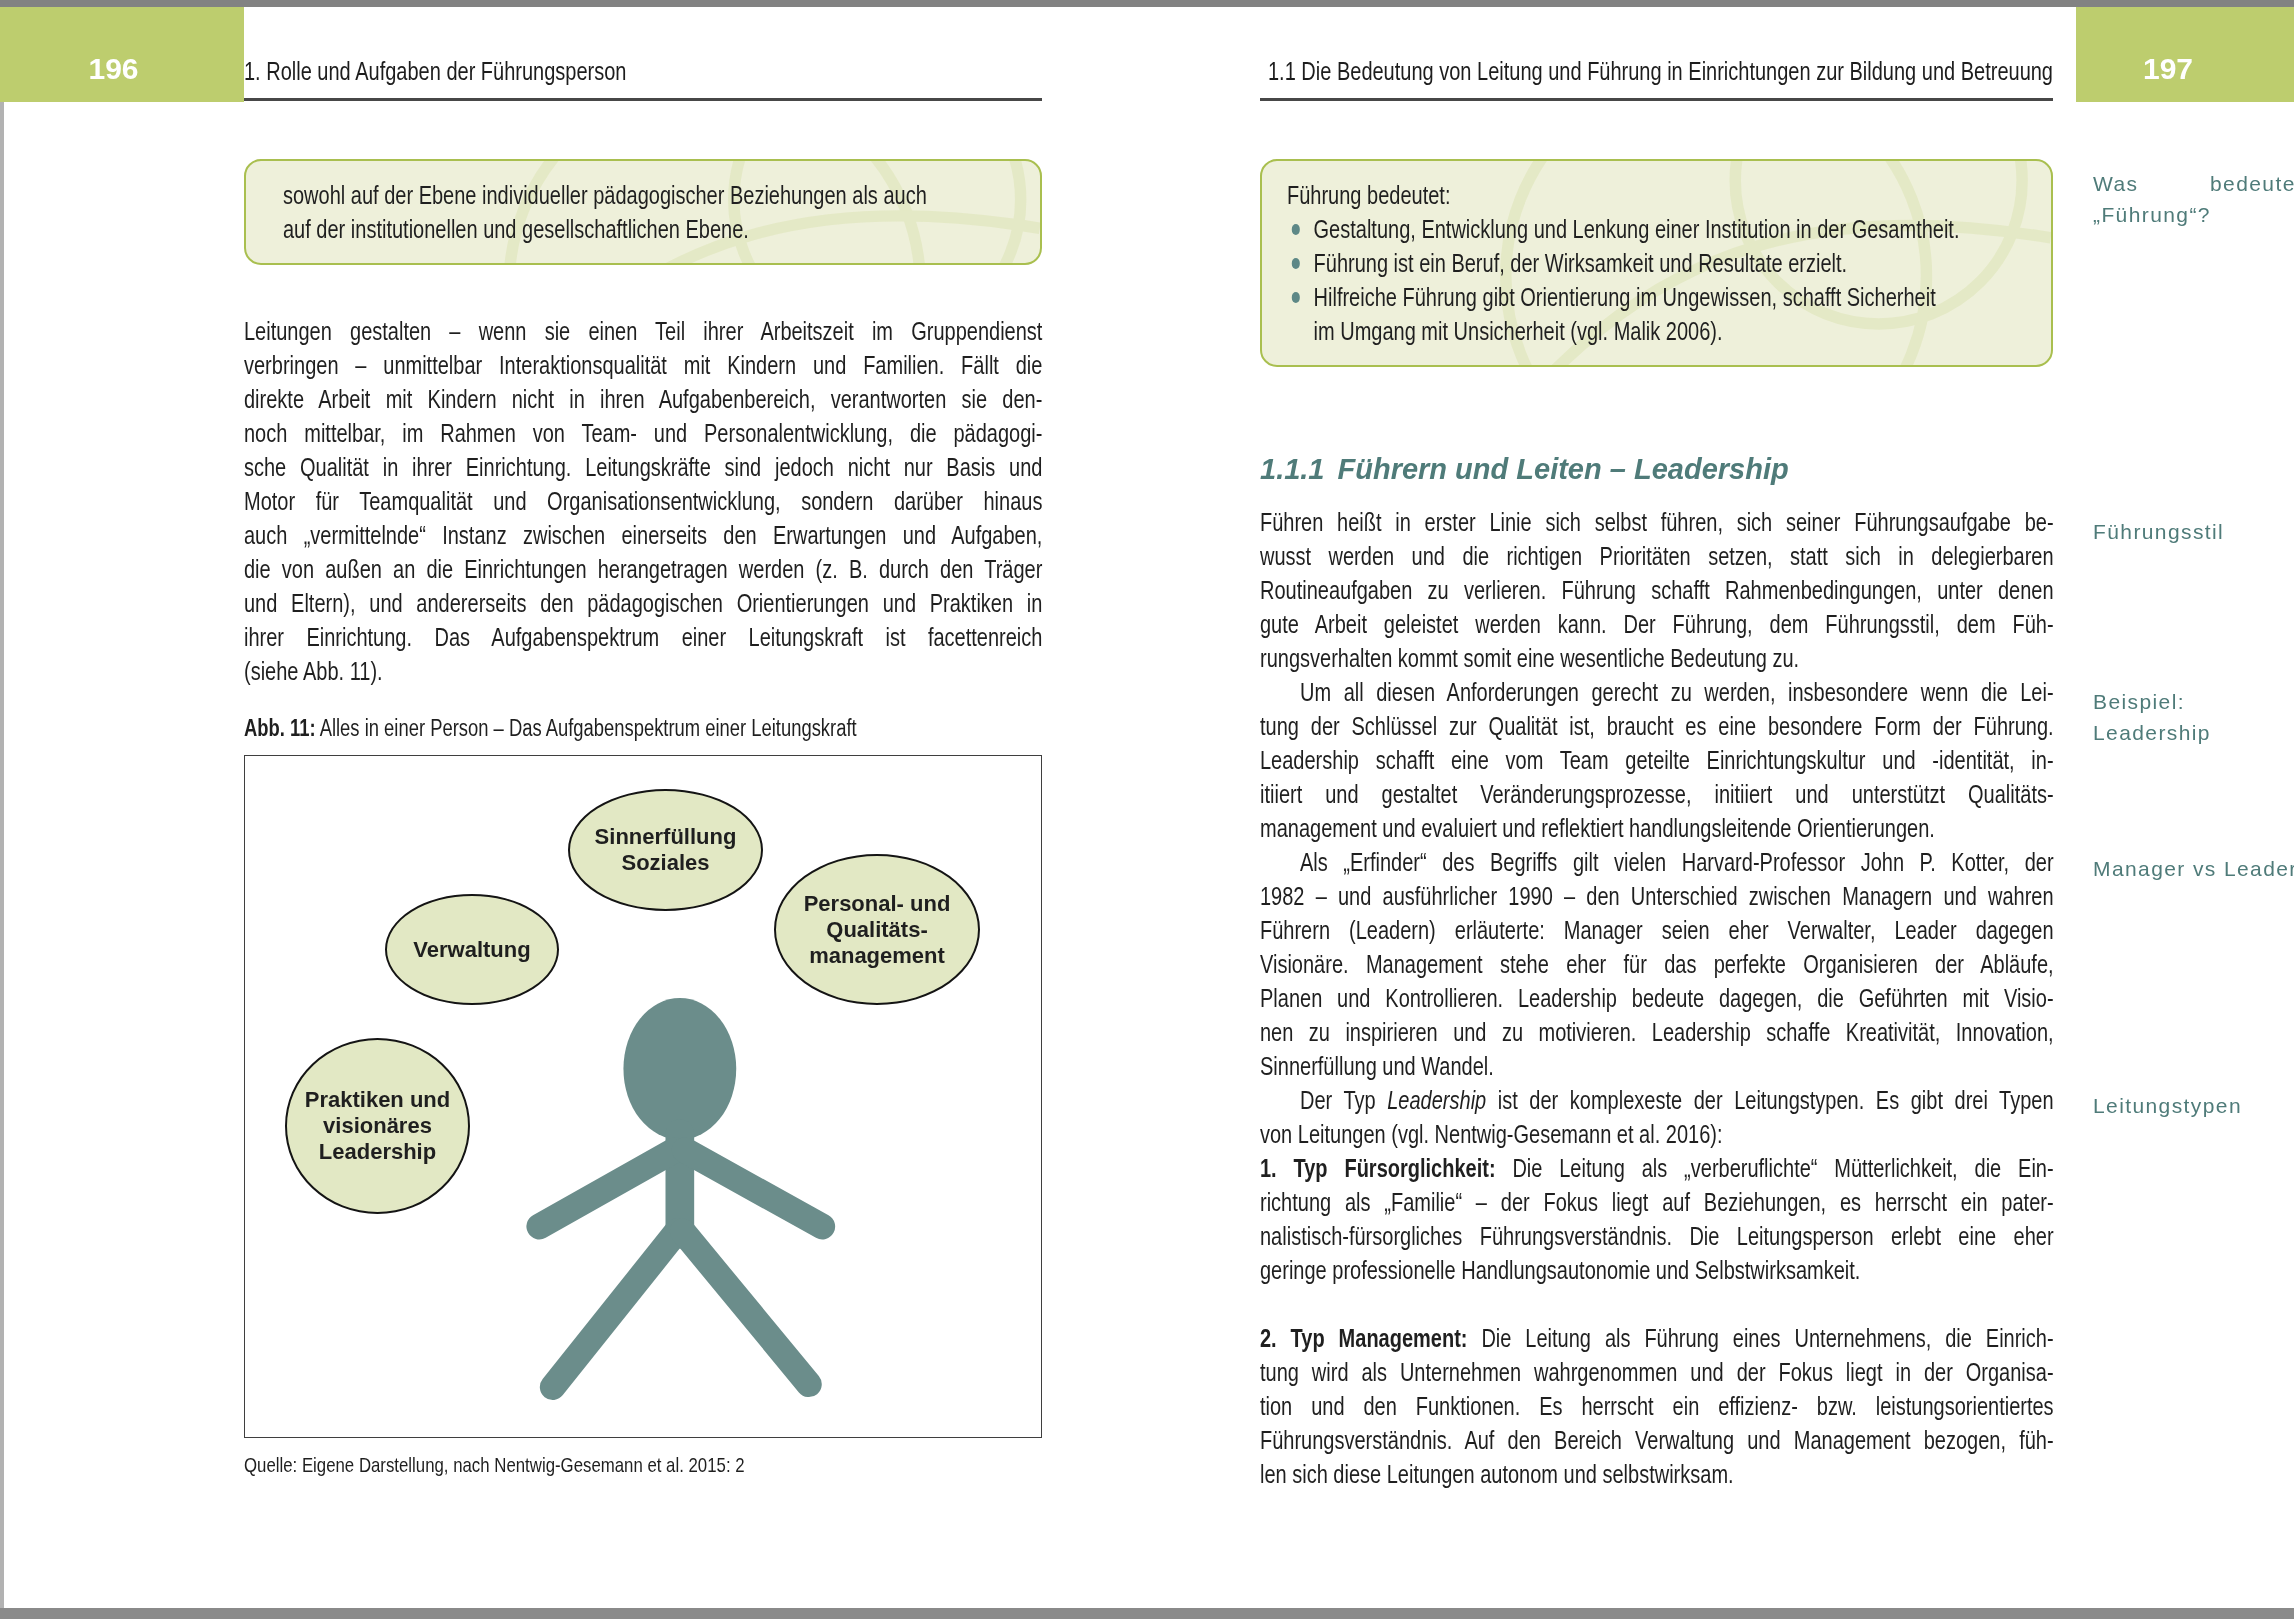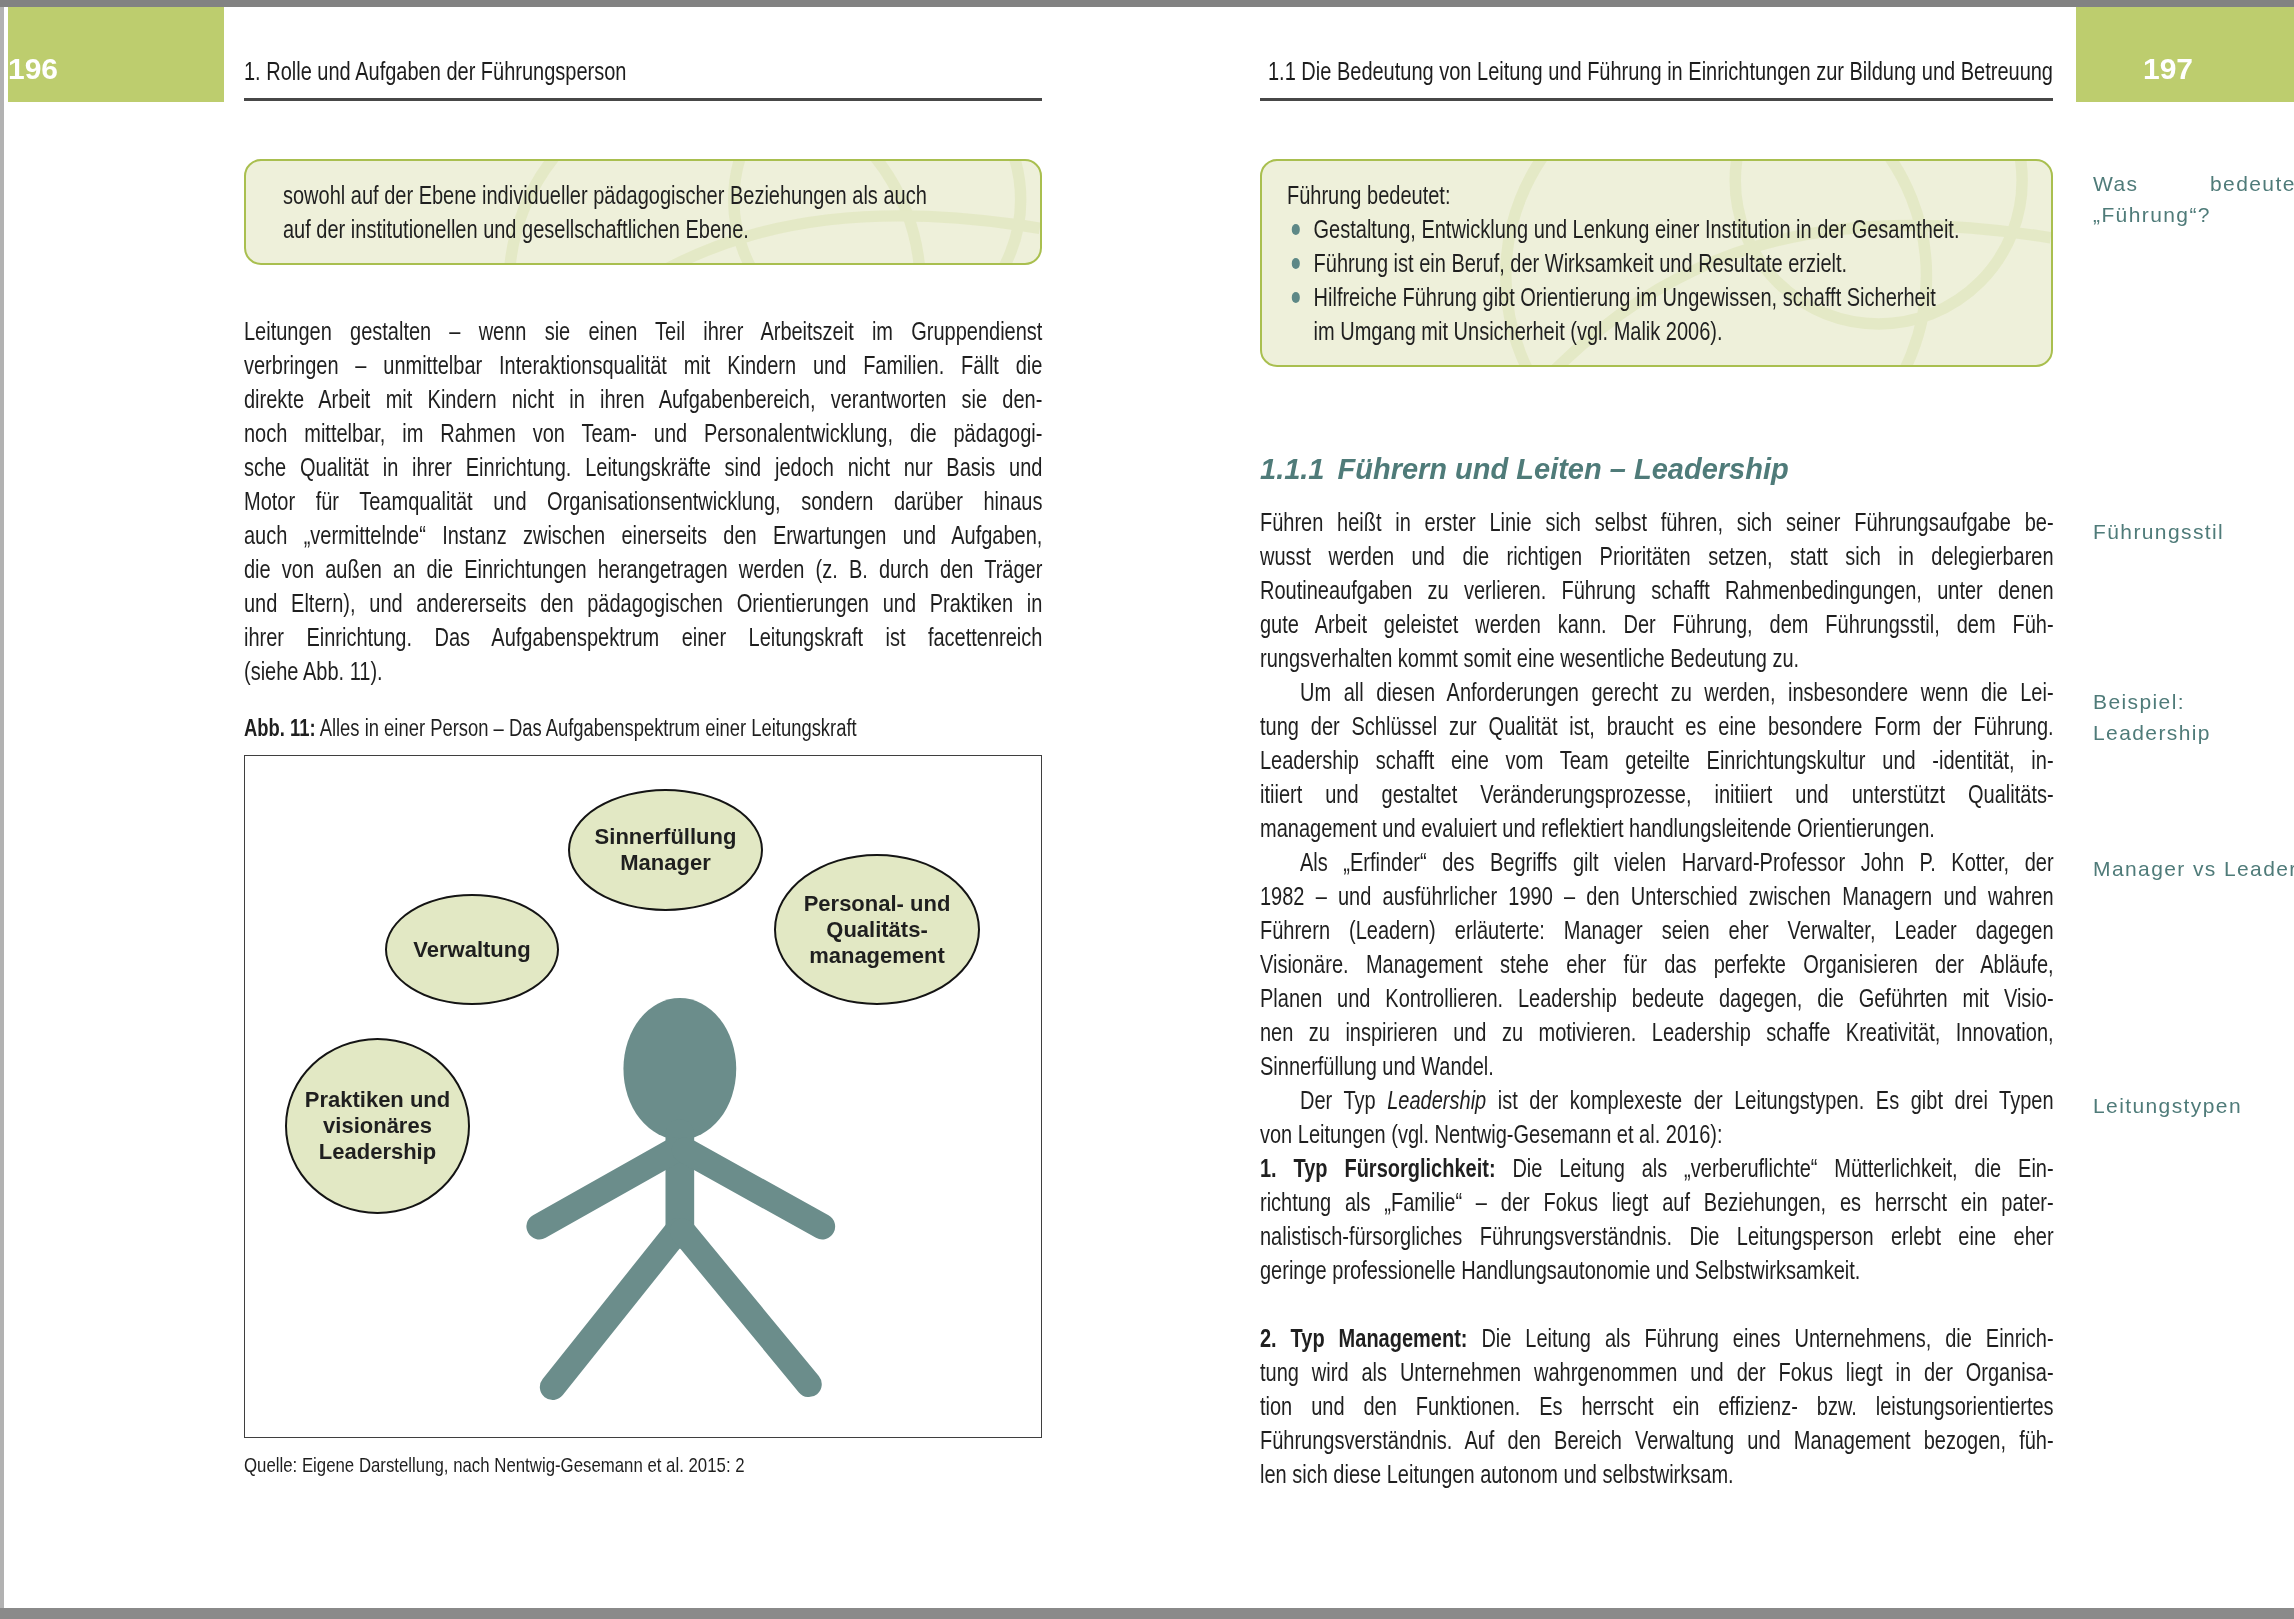--- a/index.html
+++ b/index.html
@@ -18,21 +18,21 @@
   .indent{text-indent:50px;}
   .noj .jline{text-align:left;text-align-last:left;}
   .ctr .jline{text-align:center;text-align-last:center;}
   
   .frame-top{left:0;top:0;width:2294px;height:6.7px;background:#828282;}
   .frame-bottom{left:0;top:1608px;width:2294px;height:11.5px;background:#8a8a8a;}
   .frame-left{left:0;top:6.7px;width:3.8px;height:1601px;background:#b2b2b2;}
   
   .tab{top:6.7px;height:95px;background:#bdcd6e;color:#ffffff;
        font-size:30px;font-weight:bold;display:flex;align-items:flex-end;}
-  .tab-left{left:8px;width:216px;justify-content:flex-start;padding:0 17px 15.3px 0;box-sizing:border-box;}
+  .tab-left{left:0;width:244px;justify-content:center;padding:0 17px 15.3px 0;box-sizing:border-box;}
   .tab-right{left:2076px;width:218px;justify-content:flex-start;padding:0 0 15.3px 67px;box-sizing:border-box;}
   
   .runhead{top:57px;font-size:25px;color:#1d1d1d;white-space:nowrap;}
   .rule{top:98px;height:2.9px;background:#474747;}
   
   .callout{border:2.9px solid #a9bf4f;border-radius:17px;background:#eef0da;
            box-sizing:border-box;overflow:hidden;}
   .callout .inner{position:relative;padding:17px 0 17px 25px;}
   .deco{position:absolute;right:-19px;top:-57px;pointer-events:none;}
   .bullet-row{display:flex;}
@@ -116,21 +116,21 @@
       <line x1="455" y1="395" x2="455" y2="500" stroke-width="30"></line>
       <line x1="450" y1="412" x2="308" y2="492" stroke-width="27"></line>
       <line x1="460" y1="412" x2="604" y2="492" stroke-width="27"></line>
       <line x1="452" y1="497" x2="322" y2="660" stroke-width="27"></line>
       <line x1="458" y1="497" x2="590" y2="657" stroke-width="27"></line>
     </g>
   </svg>
   <div class="fig-ellipse ctr" style="left:323px;top:32.5px;width:195px;height:122px;">
     <div>
         <div class="jline">Sinnerfüllung</div>
-        <div class="jline jlast">Manager</div>
+        <div class="jline jlast">Soziales</div>
       </div>
   </div>
   <div class="fig-ellipse ctr" style="left:140px;top:138px;width:174px;height:111px;">
     <div>
         <div class="jline jlast">Verwaltung</div>
       </div>
   </div>
   <div class="fig-ellipse ctr" style="left:529px;top:98px;width:206px;height:151px;">
     <div>
         <div class="jline">Personal- und</div>

